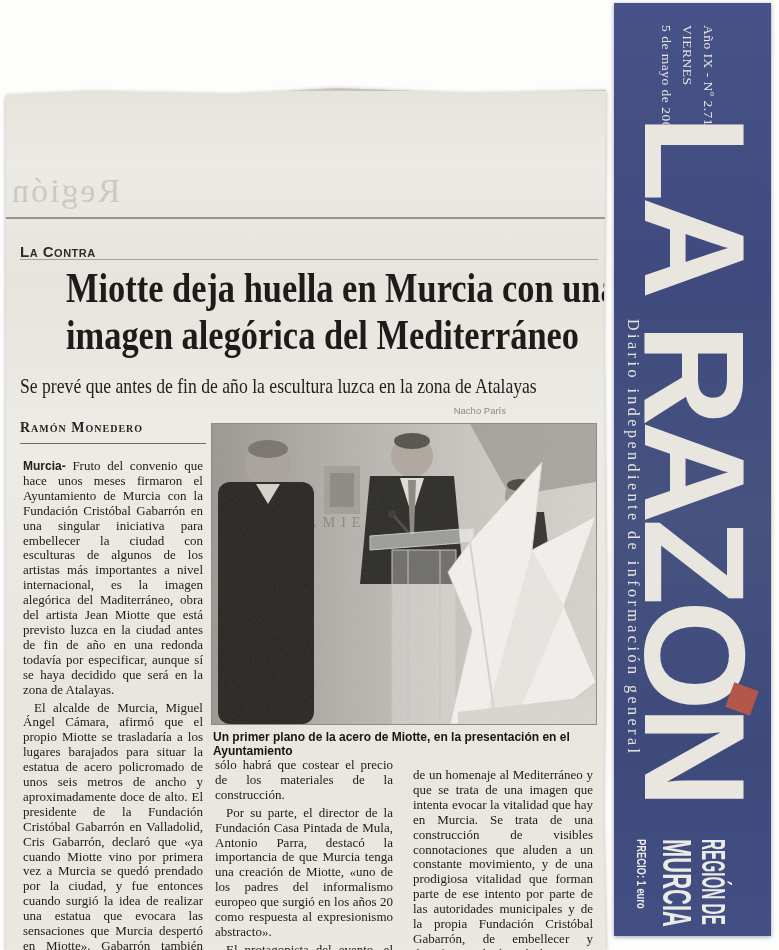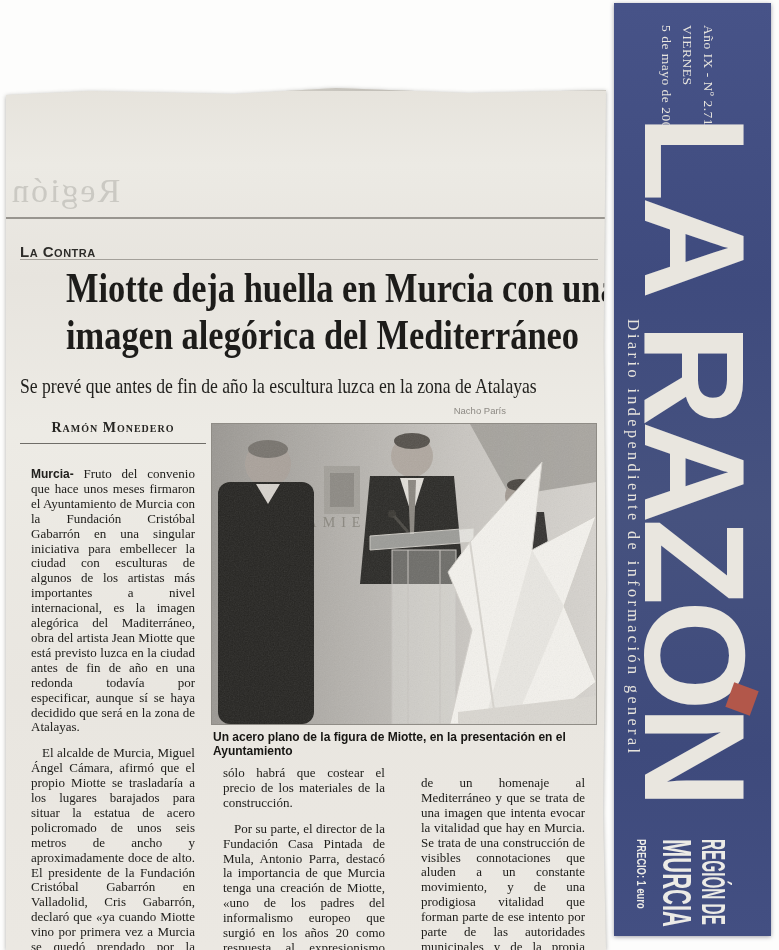--- a/index.html
+++ b/index.html
@@ -27,30 +27,30 @@
   .label{position:absolute;left:14px;top:155px;font-family:"Liberation Sans",sans-serif;
     font-weight:bold;font-variant:small-caps;font-size:15px;color:#2d2c29;letter-spacing:.5px;}
   .label-rule{position:absolute;left:14px;top:171px;width:578px;height:1px;background:#a3a09a;}
   .headline{position:absolute;left:0;top:176px;width:100%;text-align:center;
     font-weight:bold;font-size:43px;line-height:47px;color:#1d1c1a;
     transform:scaleX(.80);transform-origin:50% 0;white-space:nowrap;}
   .subhead{position:absolute;left:14px;top:286px;font-size:21px;color:#22211e;
     white-space:nowrap;transform:scaleX(.84);transform-origin:0 50%;}
   .credit{position:absolute;left:394px;top:317px;width:106px;text-align:right;
     font-family:"Liberation Sans",sans-serif;font-size:9.5px;color:#8d8a84;}
-  .byline{position:absolute;left:14px;top:332px;width:186px;text-align:center;
+  .byline{position:absolute;left:14px;top:332px;width:186px;text-align:left;
     font-weight:bold;font-variant:small-caps;font-size:14px;letter-spacing:1px;color:#262522;}
   .byline-rule{position:absolute;left:14px;top:355px;width:186px;height:1px;background:#6f6d68;}
   .photo{position:absolute;left:206px;top:336px;width:384px;height:300px;
     outline:1px solid #8f8c86;background:#c7c4bf;}
   .caption{position:absolute;left:207px;top:642px;width:383px;
     font-family:"Liberation Sans",sans-serif;font-weight:bold;font-size:12px;color:#161512;}
   .col{position:absolute;font-size:13px;line-height:14.9px;color:#21201d;
     text-align:justify;}
-  .col p{margin:11px;}
+  .col p{margin:3px;}
   .col p + p{text-indent:11px;}
   .col1{left:14px;top:368px;width:186px;height:492px;}
   .col2{left:206px;top:667px;width:184px;height:184px;}
   .col3{left:404px;top:677px;width:186px;height:184px;}
   .lead{font-family:"Liberation Sans",sans-serif;font-weight:bold;font-size:12px;}
   
   .strip-wrap{position:absolute;left:614px;top:3px;width:157px;height:933px;
     filter:drop-shadow(0 1px 2px rgba(70,70,90,.5));}
   .strip{position:absolute;inset:0;overflow:hidden;
     background:linear-gradient(180deg,#475388 0%,#3f4b7e 30%,#46527f 55%,#3e4a7c 80%,#434f82 100%);}
@@ -142,21 +142,21 @@
 
         <polygon points="236,148 258,118 330,38 320,126 384,92 352,182 384,258 330,300 238,300 260,206" fill="#f4f2ed" stroke="#d4d1cb" stroke-width="1"></polygon>
         <polygon points="320,126 352,182 302,300 272,300" fill="#e6e3dd" opacity=".75"></polygon>
         <path d="M258,118 L284,300" stroke="#d8d5cf" stroke-width="2" fill="none"></path>
         <polygon points="246,288 384,272 384,300 246,300" fill="#dad7d1"></polygon>
 
         <rect width="384" height="300" filter="url(#grain)" opacity="0.13"></rect>
       </svg>
     </div>
 
-    <div class="caption">Un acero plano de la figura de Miotte, en la presentación en el Ayuntamiento</div>
+    <div class="caption">Un primer plano de la acero de Miotte, en la presentación en el Ayuntamiento</div>
 
     <div class="col col1">
       <p><b class="lead">Murcia-</b><span> Fruto del convenio que hace unos meses firmaron el Ayuntamiento de Murcia con la Fundación Cristóbal Gabarrón en una singular iniciativa para embellecer la ciudad con esculturas de algunos de los artistas más importantes a nivel internacional, es la imagen alegórica del Maditerráneo, obra del artista Jean Miotte que está previsto luzca en la ciudad antes de fin de año en una redonda todavía por especificar, aunque sí se haya decidido que será en la zona de Atalayas.</span></p>
       <p>El alcalde de Murcia, Miguel Ángel Cámara, afirmó que el propio Miotte se trasladaría a los lugares barajados para situar la estatua de acero policromado de unos seis metros de ancho y aproximadamente doce de alto. El presidente de la Fundación Cristóbal Gabarrón en Valladolid, Cris Gabarrón, declaró que «ya cuando Miotte vino por primera vez a Murcia se quedó prendado por la ciudad, y fue entonces cuando surgió la idea de realizar una estatua que evocara las sensaciones que Murcia despertó en Miotte». Gabarrón también informó de que se trata de una donación del artista medalla de oro de la ciudad de París, y que tan</p>
     </div>
     <div class="col col2">
       <p>sólo habrá que costear el precio de los materiales de la construcción.</p>
       <p>Por su parte, el director de la Fundación Casa Pintada de Mula, Antonio Parra, destacó la importancia de que Murcia tenga una creación de Miotte, «uno de los padres del informalismo europeo que surgió en los años 20 como respuesta al expresionismo abstracto».</p>
       <p>El protagonista del evento, el artista Jean Miotte, afirmó que se trata</p>
     </div>

